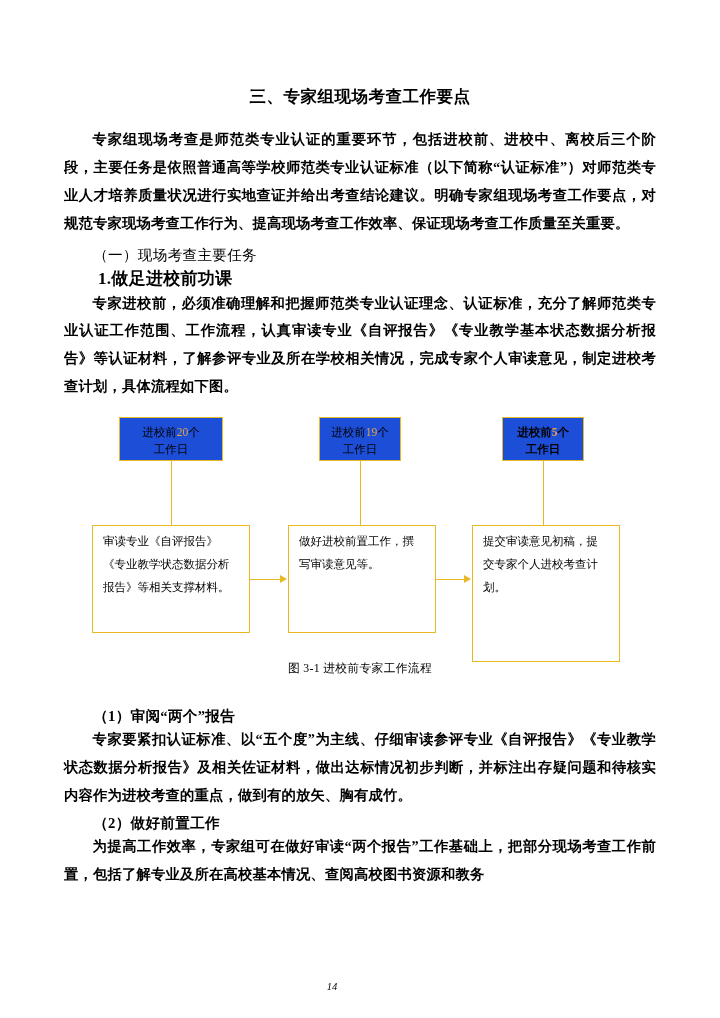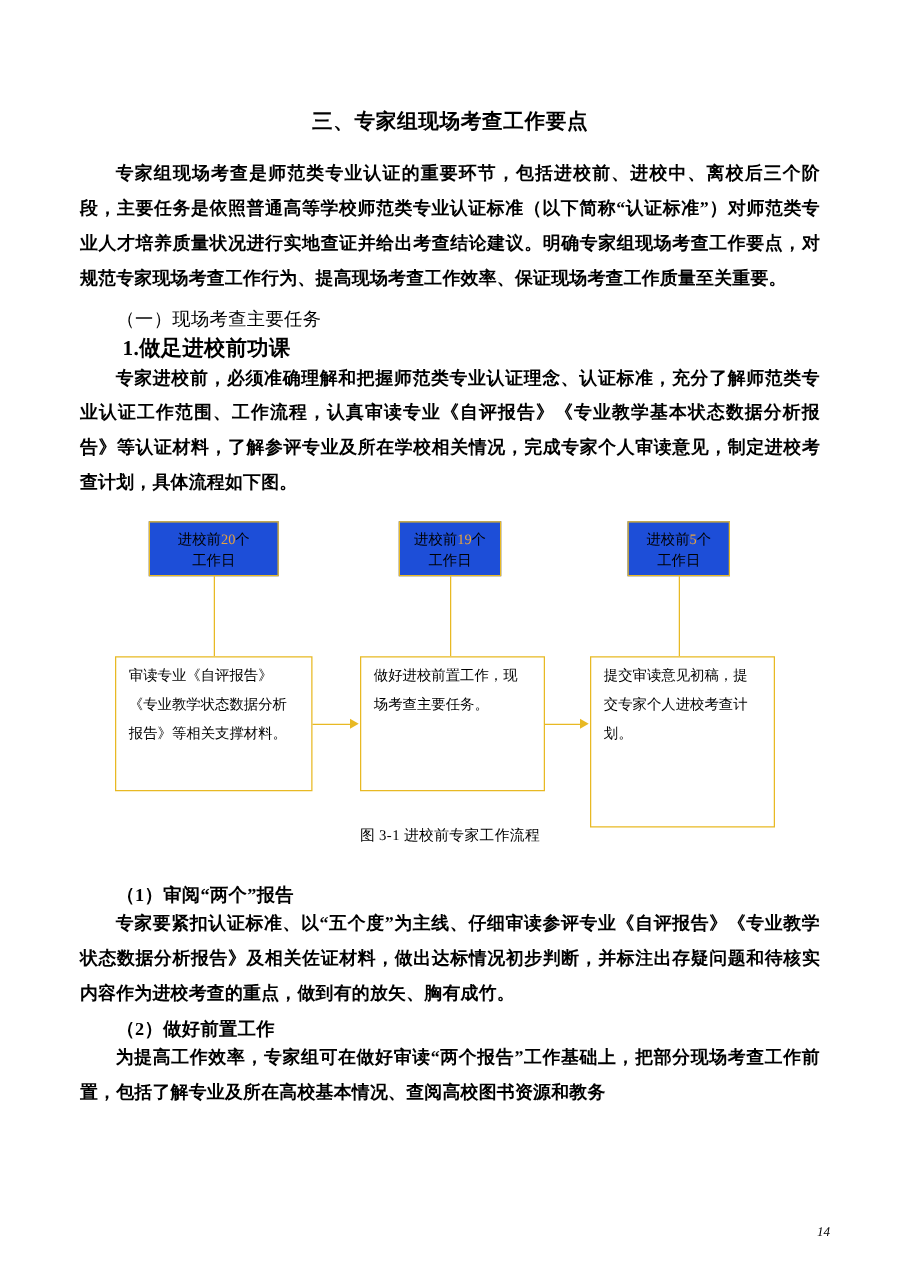--- a/index.html
+++ b/index.html
@@ -114,21 +114,21 @@
     text-align: center;
     font-size: 11.8px;
     margin: 8px 0 30px 0;
     letter-spacing: 0.3px;
   }
   .page-number {
     position: absolute;
     bottom: 26px;
     left: 0;
     width: 664px;
-    text-align: right;
+    text-align: center;
     font-size: 10.5px;
     font-family: "Liberation Serif", "DejaVu Serif", serif;
     font-style: italic;
   }
 </style>
 </head>
 <body>
 
 <div class="page">
 
@@ -147,32 +147,32 @@
     <div class="flow-top-box" style="left:55px; top:0px; width:104px; height:44px;">
       <span>进校前</span><span class="num">20</span><span>个</span><br>
       <span>工作日</span>
     </div>
 
     <div class="flow-top-box" style="left:255px; top:0px; width:82px; height:44px;">
       <span>进校前</span><span class="num">19</span><span>个</span><br>
       <span>工作日</span>
     </div>
 
-    <div class="flow-top-box" style="left:438px; top:0px; width:82px; height:44px;">
+    <div class="flow-top-box" style="left:438px; top:0px; width:82px; height:44px;font-weight:bold;">
       <span>进校前</span><span class="num">5</span><span>个</span><br>
       <span>工作日</span>
     </div>
 
     <div class="v-line" style="left:107px; top:44px; height:64px;"></div>
     <div class="v-line" style="left:296px; top:44px; height:64px;"></div>
     <div class="v-line" style="left:479px; top:44px; height:64px;"></div>
 
     <div class="flow-main-box" style="left:28px; top:108px; width:158px; height:108px;">审读专业《自评报告》《专业教学状态数据分析报告》等相关支撑材料。</div>
 
-    <div class="flow-main-box" style="left:224px; top:108px; width:148px; height:108px;">做好进校前置工作，现场考查主要任务。</div>
+    <div class="flow-main-box" style="left:224px; top:108px; width:148px; height:108px;">做好进校前置工作，撰写审读意见等。</div>
 
     <div class="flow-main-box" style="left:408px; top:108px; width:148px; height:137px;">提交审读意见初稿，提交专家个人进校考查计划。</div>
 
     <div class="arrow-h" style="left:186px; top:162px; width:31px;"></div>
     <div class="arrow-head" style="left:216px; top:158px;"></div>
 
     <div class="arrow-h" style="left:372px; top:162px; width:29px;"></div>
     <div class="arrow-head" style="left:400px; top:158px;"></div>
   </div>
 

